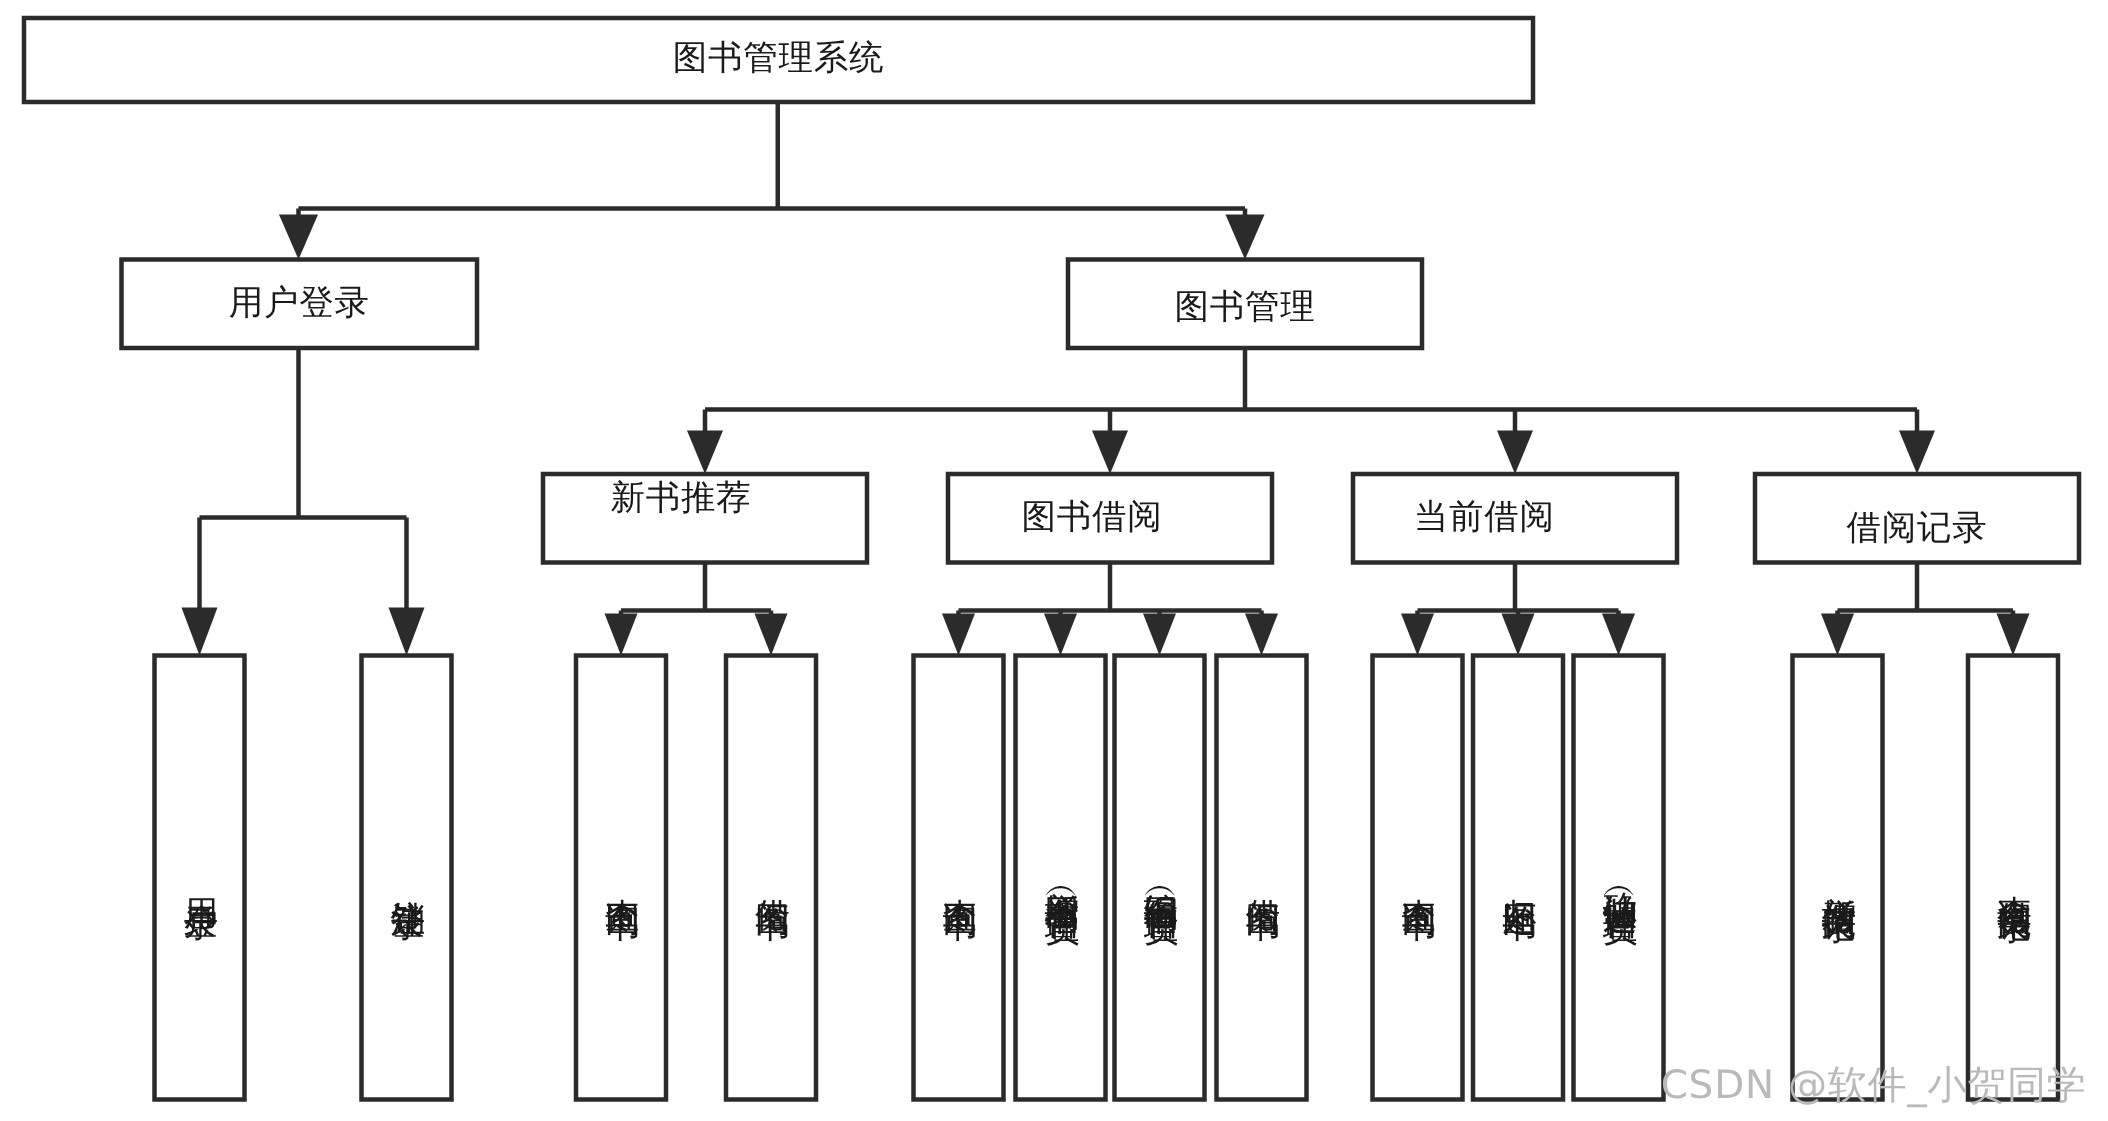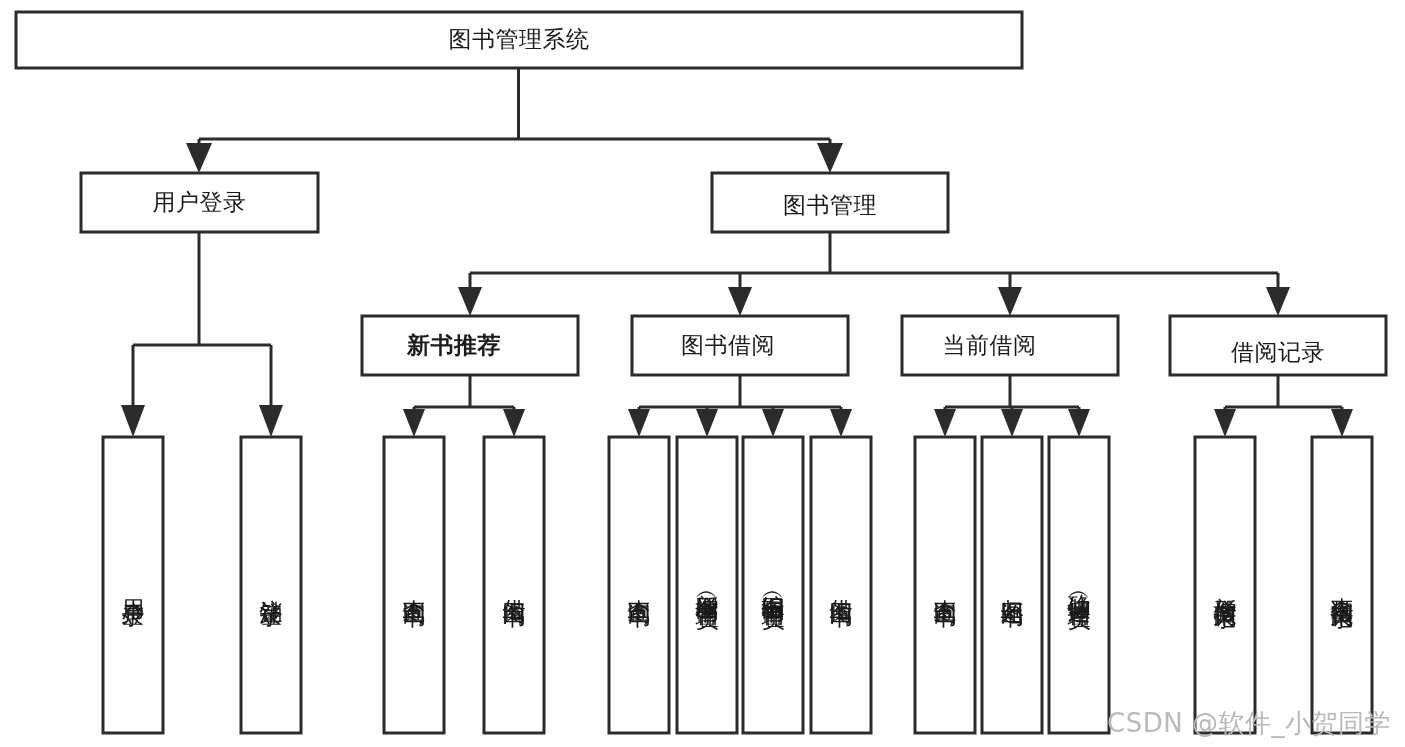--- a/index.html
+++ b/index.html
@@ -179,21 +179,21 @@
       <rect class="node-rect" x="1195" y="437" width="60" height="296"></rect>
       <rect class="node-rect" x="1312" y="437" width="60" height="296"></rect>
     </g>
   </svg>
 
   <div class="node-label-h" style="left:16px; top:12px; width:1006px; height:56px;">图书管理系统</div>
 
   <div class="node-label-h" style="left:81px; top:173px; width:237px; height:59px;">用户登录</div>
   <div class="node-label-h" style="left:712px; top:173px; width:236px; height:66px;">图书管理</div>
 
-  <div class="node-label-h" style="left:362px; top:316px; width:184px; height:59px;font-weight:bold;">新书推荐</div>
+  <div class="node-label-h" style="left:362px; top:303px; width:184px; height:59px;">新书推荐</div>
   <div class="node-label-h" style="left:632px; top:316px; width:192px; height:59px;">图书借阅</div>
   <div class="node-label-h" style="left:902px; top:316px; width:175px; height:59px;">当前借阅</div>
   <div class="node-label-h" style="left:1170px; top:316px; width:216px; height:73px;text-align:center;">借阅记录</div>
 
   <div class="node-label-v" style="left:103px; top:437px; width:60px; height:296px;">用户登录</div>
   <div class="node-label-v" style="left:241px; top:437px; width:60px; height:296px;">注销登录</div>
 
   <div class="node-label-v" style="left:384px; top:437px; width:60px; height:296px;">查询图书</div>
   <div class="node-label-v" style="left:484px; top:437px; width:60px; height:296px;">借阅图书</div>
 

